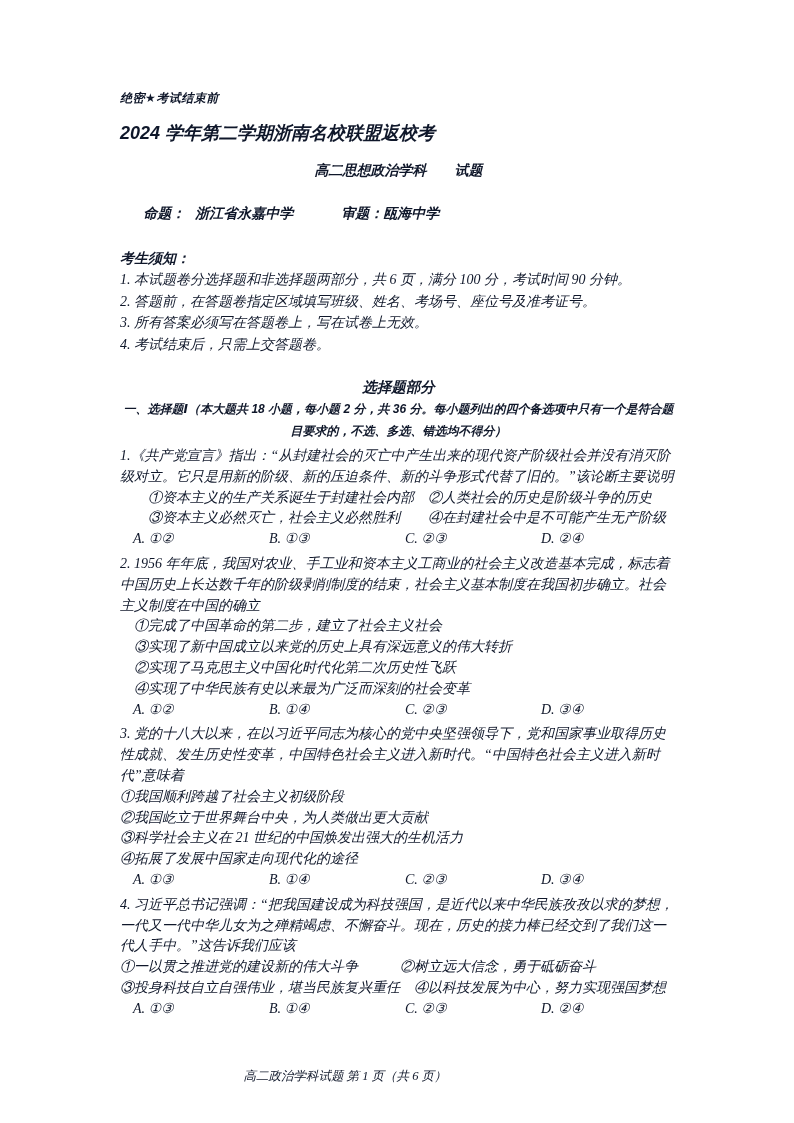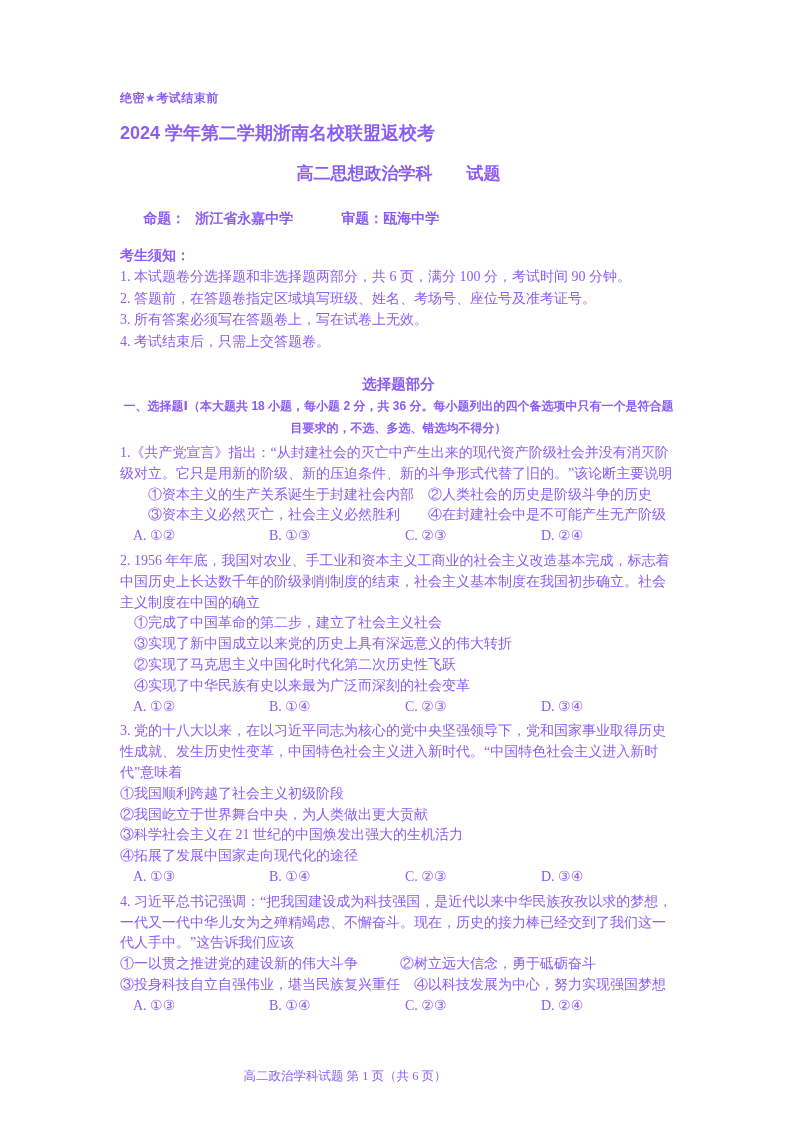--- a/index.html
+++ b/index.html
@@ -1,39 +1,39 @@
 <!DOCTYPE html>
 <html><head>
 <meta charset="utf-8">
 <style>
   html,body{margin:0;padding:0;background:#ffffff;}
   .sheet{
     position:relative;width:690px;height:1123px;background:#fff;overflow:hidden;
-    font-family:"Liberation Serif","DejaVu Serif",serif;color:#8b5cf6;
+    font-family:"Liberation Serif","DejaVu Serif",serif;color:#0f172a;font-style:italic;
   }
   .content{position:absolute;left:120px;top:90px;width:557px;}
   .classification{
     font-family:"Liberation Sans","DejaVu Sans",sans-serif;
     font-weight:bold;font-size:12px;letter-spacing:.5px;
   }
   .title{
     margin:14px 0 0;text-align:left;font-size:18px;font-weight:bold;
     font-family:"Liberation Sans","DejaVu Sans",sans-serif;
   }
   .subtitle{
-    margin:17px 0 0;text-align:center;font-size:17px;font-weight:bold;
+    margin:17px 0 0;text-align:center;font-size:14px;font-weight:bold;
     font-family:"Liberation Sans","DejaVu Sans",sans-serif;
   }
   .meta{
     margin:9px 0 0;text-align:left;font-size:14px;font-weight:bold;
     font-family:"Liberation Sans","DejaVu Sans",sans-serif;white-space:pre;
   }
   .meta .s1{margin-left:10px;}
   .meta .s2{margin-left:48px;}
-  .notice{margin-top:0;font-size:14px;}
+  .notice{margin-top:8px;font-size:14px;}
   .notice-heading{
     font-weight:bold;font-family:"Liberation Sans","DejaVu Sans",sans-serif;
     line-height:22px;
   }
   .notice-item{line-height:21.5px;}
   .part-title{
     margin-top:21px;text-align:center;font-size:14.5px;font-weight:bold;
     font-family:"Liberation Sans","DejaVu Sans",sans-serif;line-height:22px;
   }
   .instructions{

